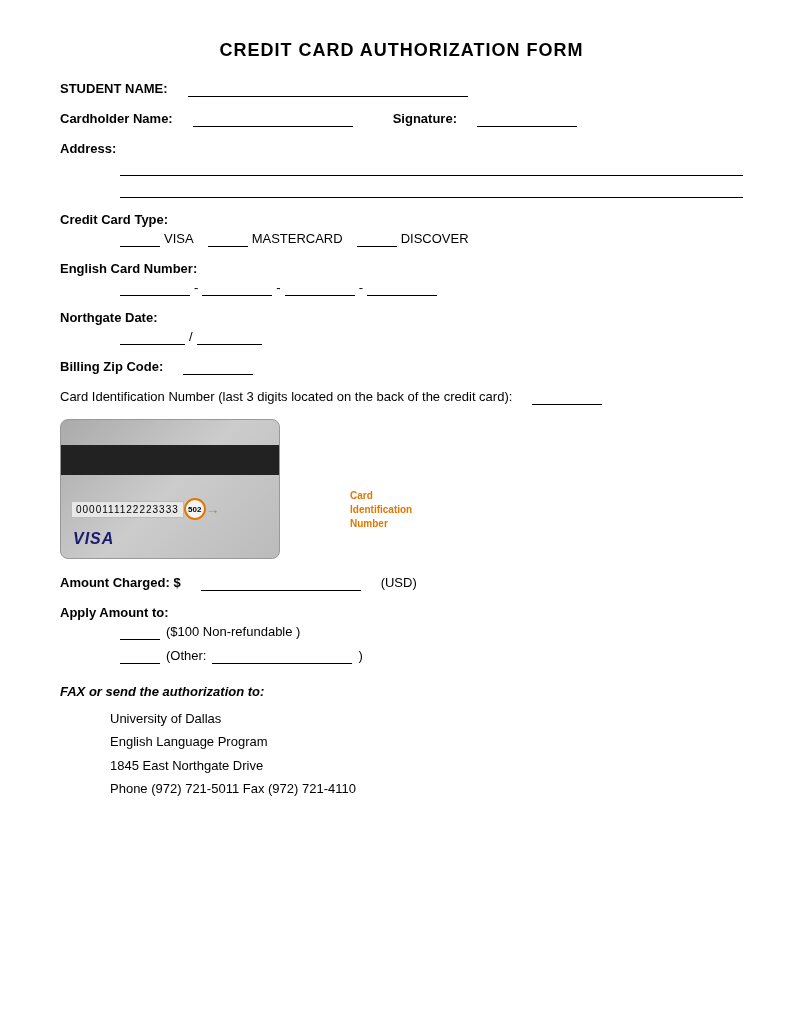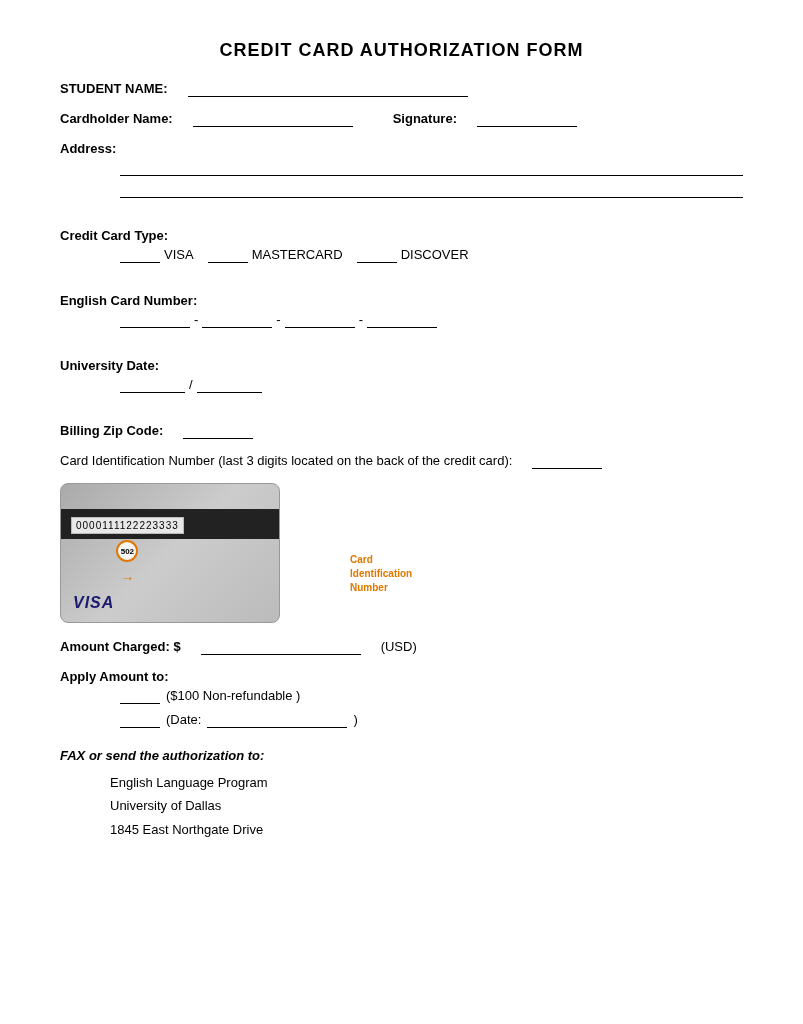--- a/index.html
+++ b/index.html
@@ -40,21 +40,21 @@
       display: inline-block;
       min-width: 80px;
     }
     .underline-long { min-width: 280px; }
     .underline-medium { min-width: 160px; }
     .underline-short { min-width: 100px; }
     .underline-tiny { min-width: 40px; }
     .underline-card { min-width: 70px; }
 
     .section-block {
-      margin-bottom: 30px;
+      margin-bottom: 14px;
     }
     .address-block {
       margin-left: 60px;
       display: flex;
       flex-direction: column;
       gap: 6px;
       margin-bottom: 14px;
     }
     .cc-type-row {
       display: flex;
@@ -97,22 +97,20 @@
       background: #222;
       position: absolute;
       top: 25px;
     }
     .card-sig-area {
       position: absolute;
       bottom: 38px;
       left: 10px;
       display: flex;
       align-items: center;
-      gap: 6px;
-      flex-direction: column;
     }
     .card-sig-strip {
       background: #e8e8e8;
       border: 1px solid #bbb;
       padding: 2px 4px;
       font-size: 10px;
       letter-spacing: 1px;
     }
     .card-cvv-circle {
       width: 22px;
@@ -229,21 +227,21 @@
     <span class="underline underline-card">&nbsp;</span>
     <span>-</span>
     <span class="underline underline-card">&nbsp;</span>
     <span>-</span>
     <span class="underline underline-card">&nbsp;</span>
   </div>
 </div>
 
 <div class="section-block">
   <div class="field-row" style="margin-bottom:4px;">
-    <span class="field-label">University Date:</span>
+    <span class="field-label">Northgate Date:</span>
   </div>
   <div class="exp-row">
     <span class="underline" style="min-width:65px;">&nbsp;</span>
     <span>/</span>
     <span class="underline" style="min-width:65px;">&nbsp;</span>
   </div>
 </div>
 
 <div class="field-row">
   <span class="field-label">Billing Zip Code:</span>
@@ -285,26 +283,27 @@
 <div class="apply-block">
   <div class="field-row" style="margin-bottom:4px;">
     <span class="field-label">Apply Amount to:</span>
   </div>
   <div class="apply-row">
     <span class="underline underline-tiny">&nbsp;</span>
     <span>($100 Non-refundable )</span>
   </div>
   <div class="apply-row">
     <span class="underline underline-tiny">&nbsp;</span>
-    <span>(Date:</span>
+    <span>(Other:</span>
     <span class="underline" style="min-width:140px;">&nbsp;</span>
     <span>)</span>
   </div>
 </div>
 
 <div class="fax-section">
   <div class="fax-title">FAX or send the authorization to:</div>
   <div class="address-info">
+    <div>University of Dallas</div>
     <div>English Language Program</div>
-    <div>University of Dallas</div>
     <div>1845 East Northgate Drive</div>
+    <div>Phone (972) 721-5011    Fax (972) 721-4110</div>
   </div>
 </div>
 
 </body></html>

